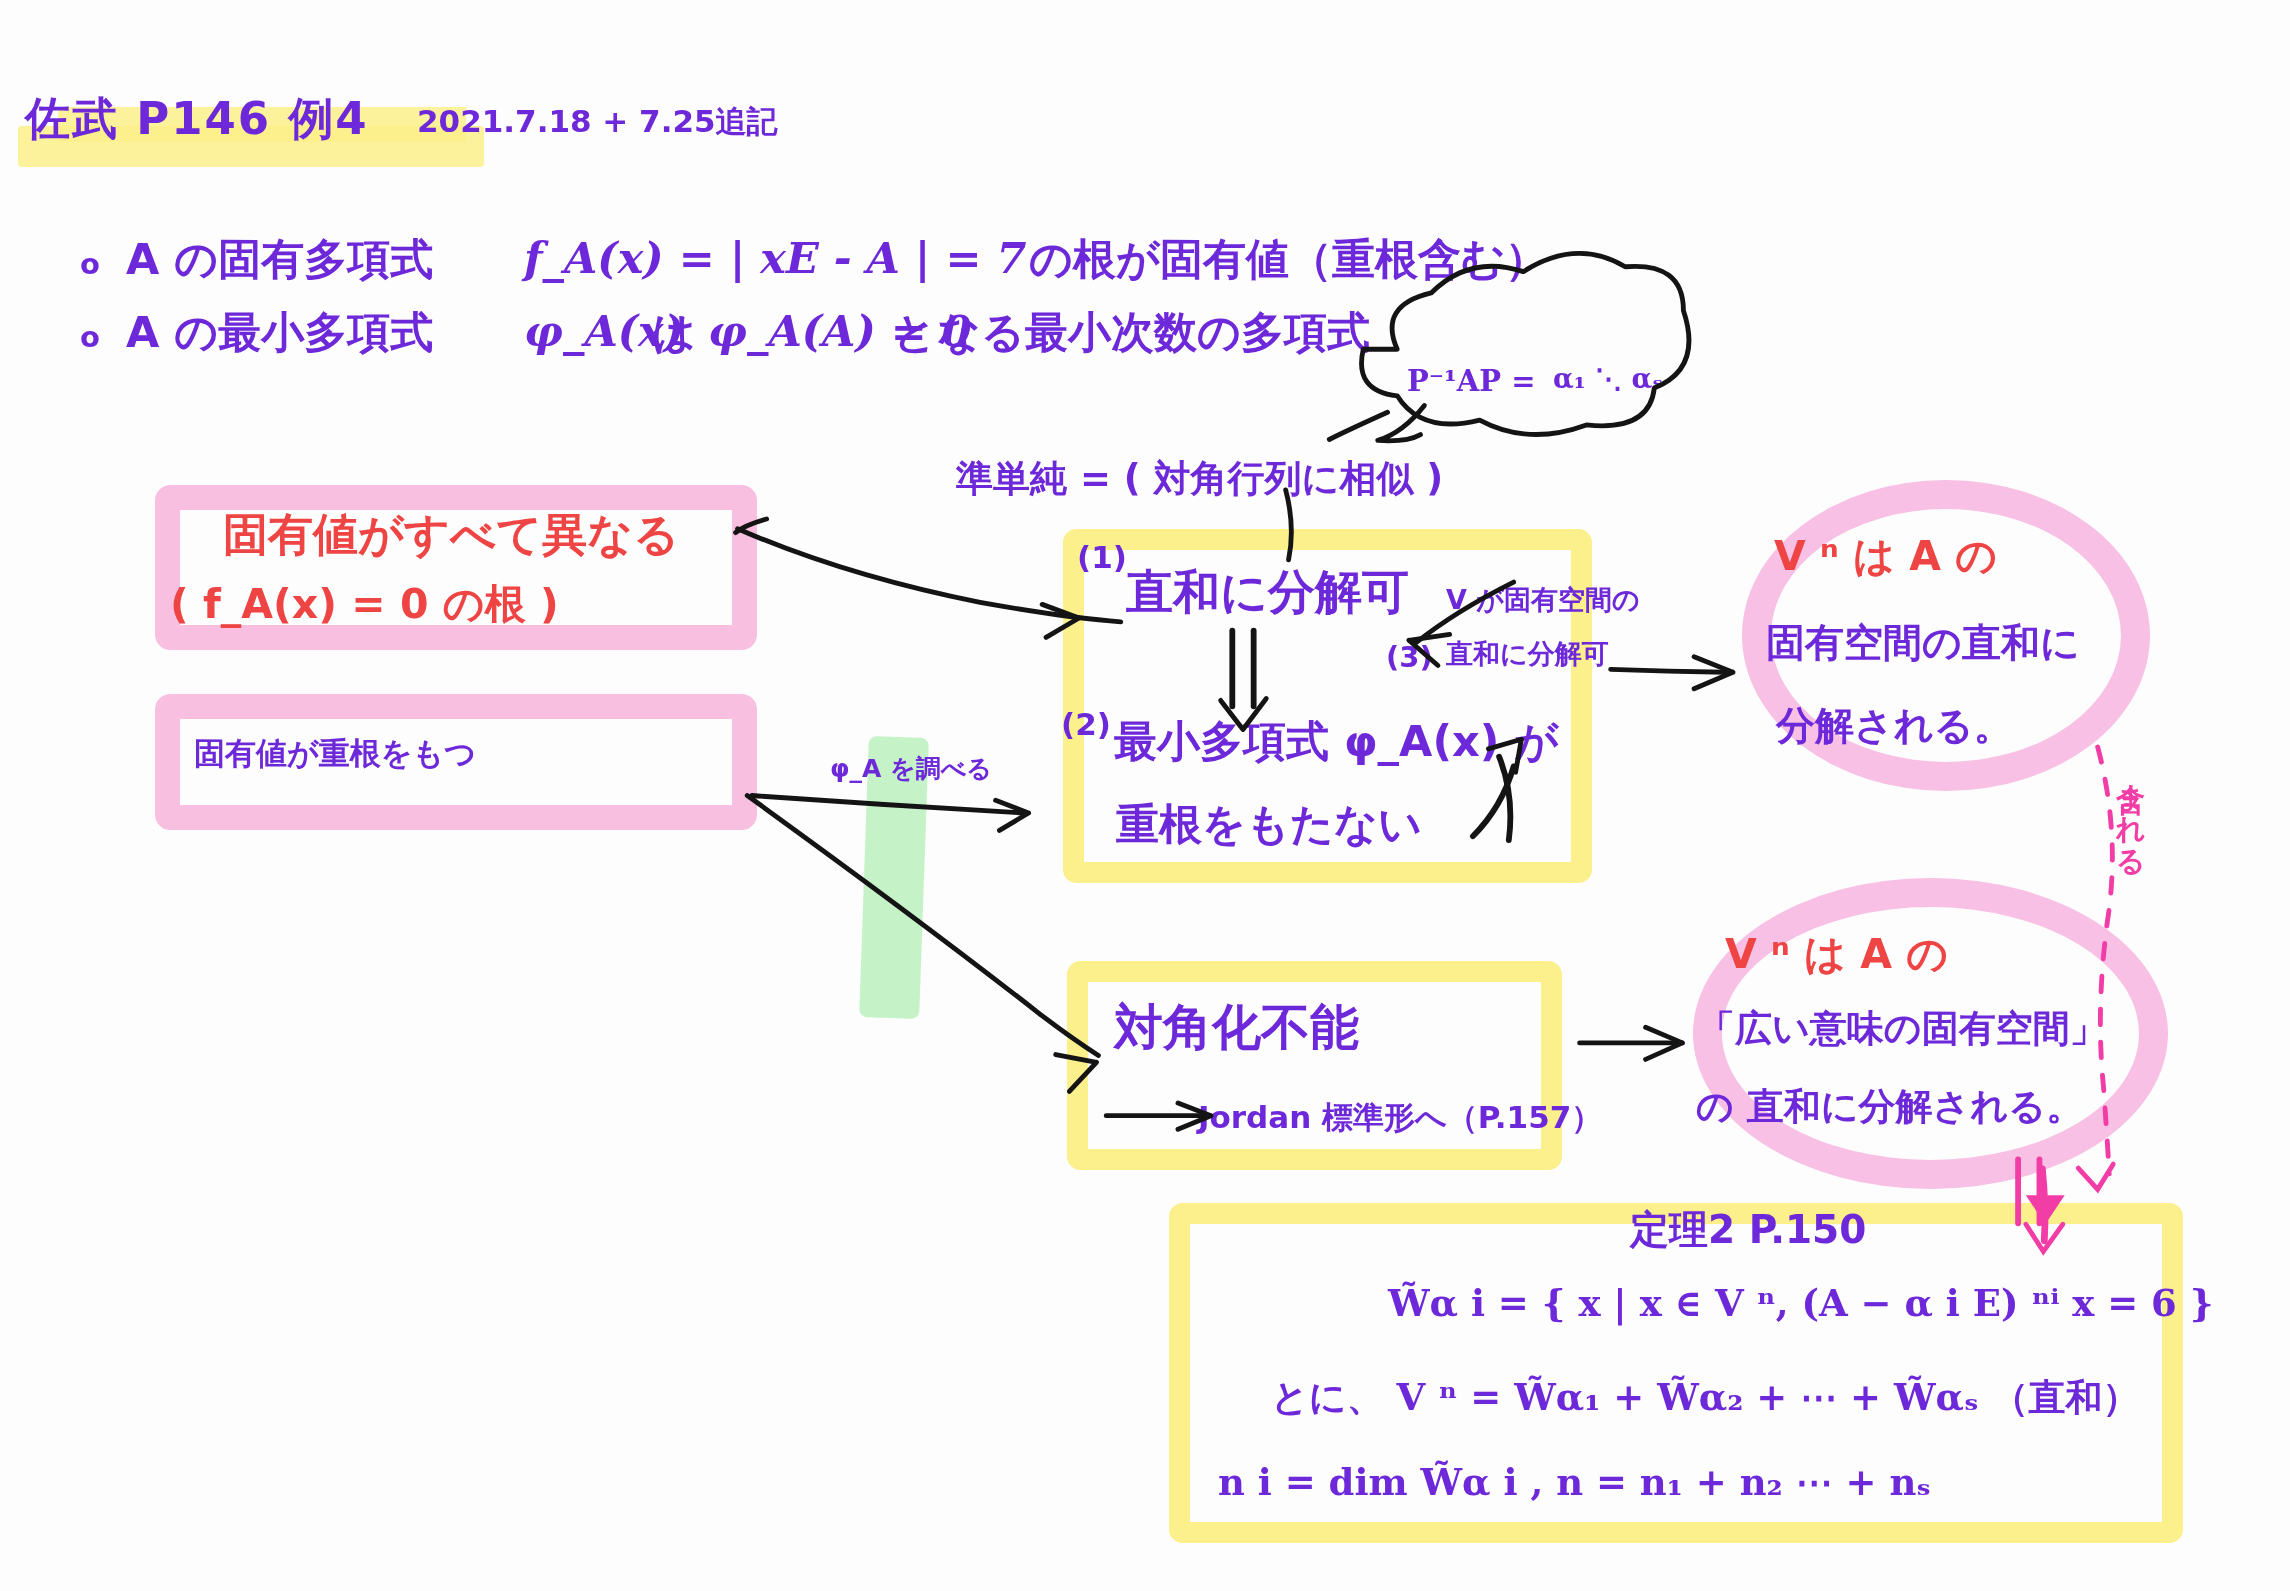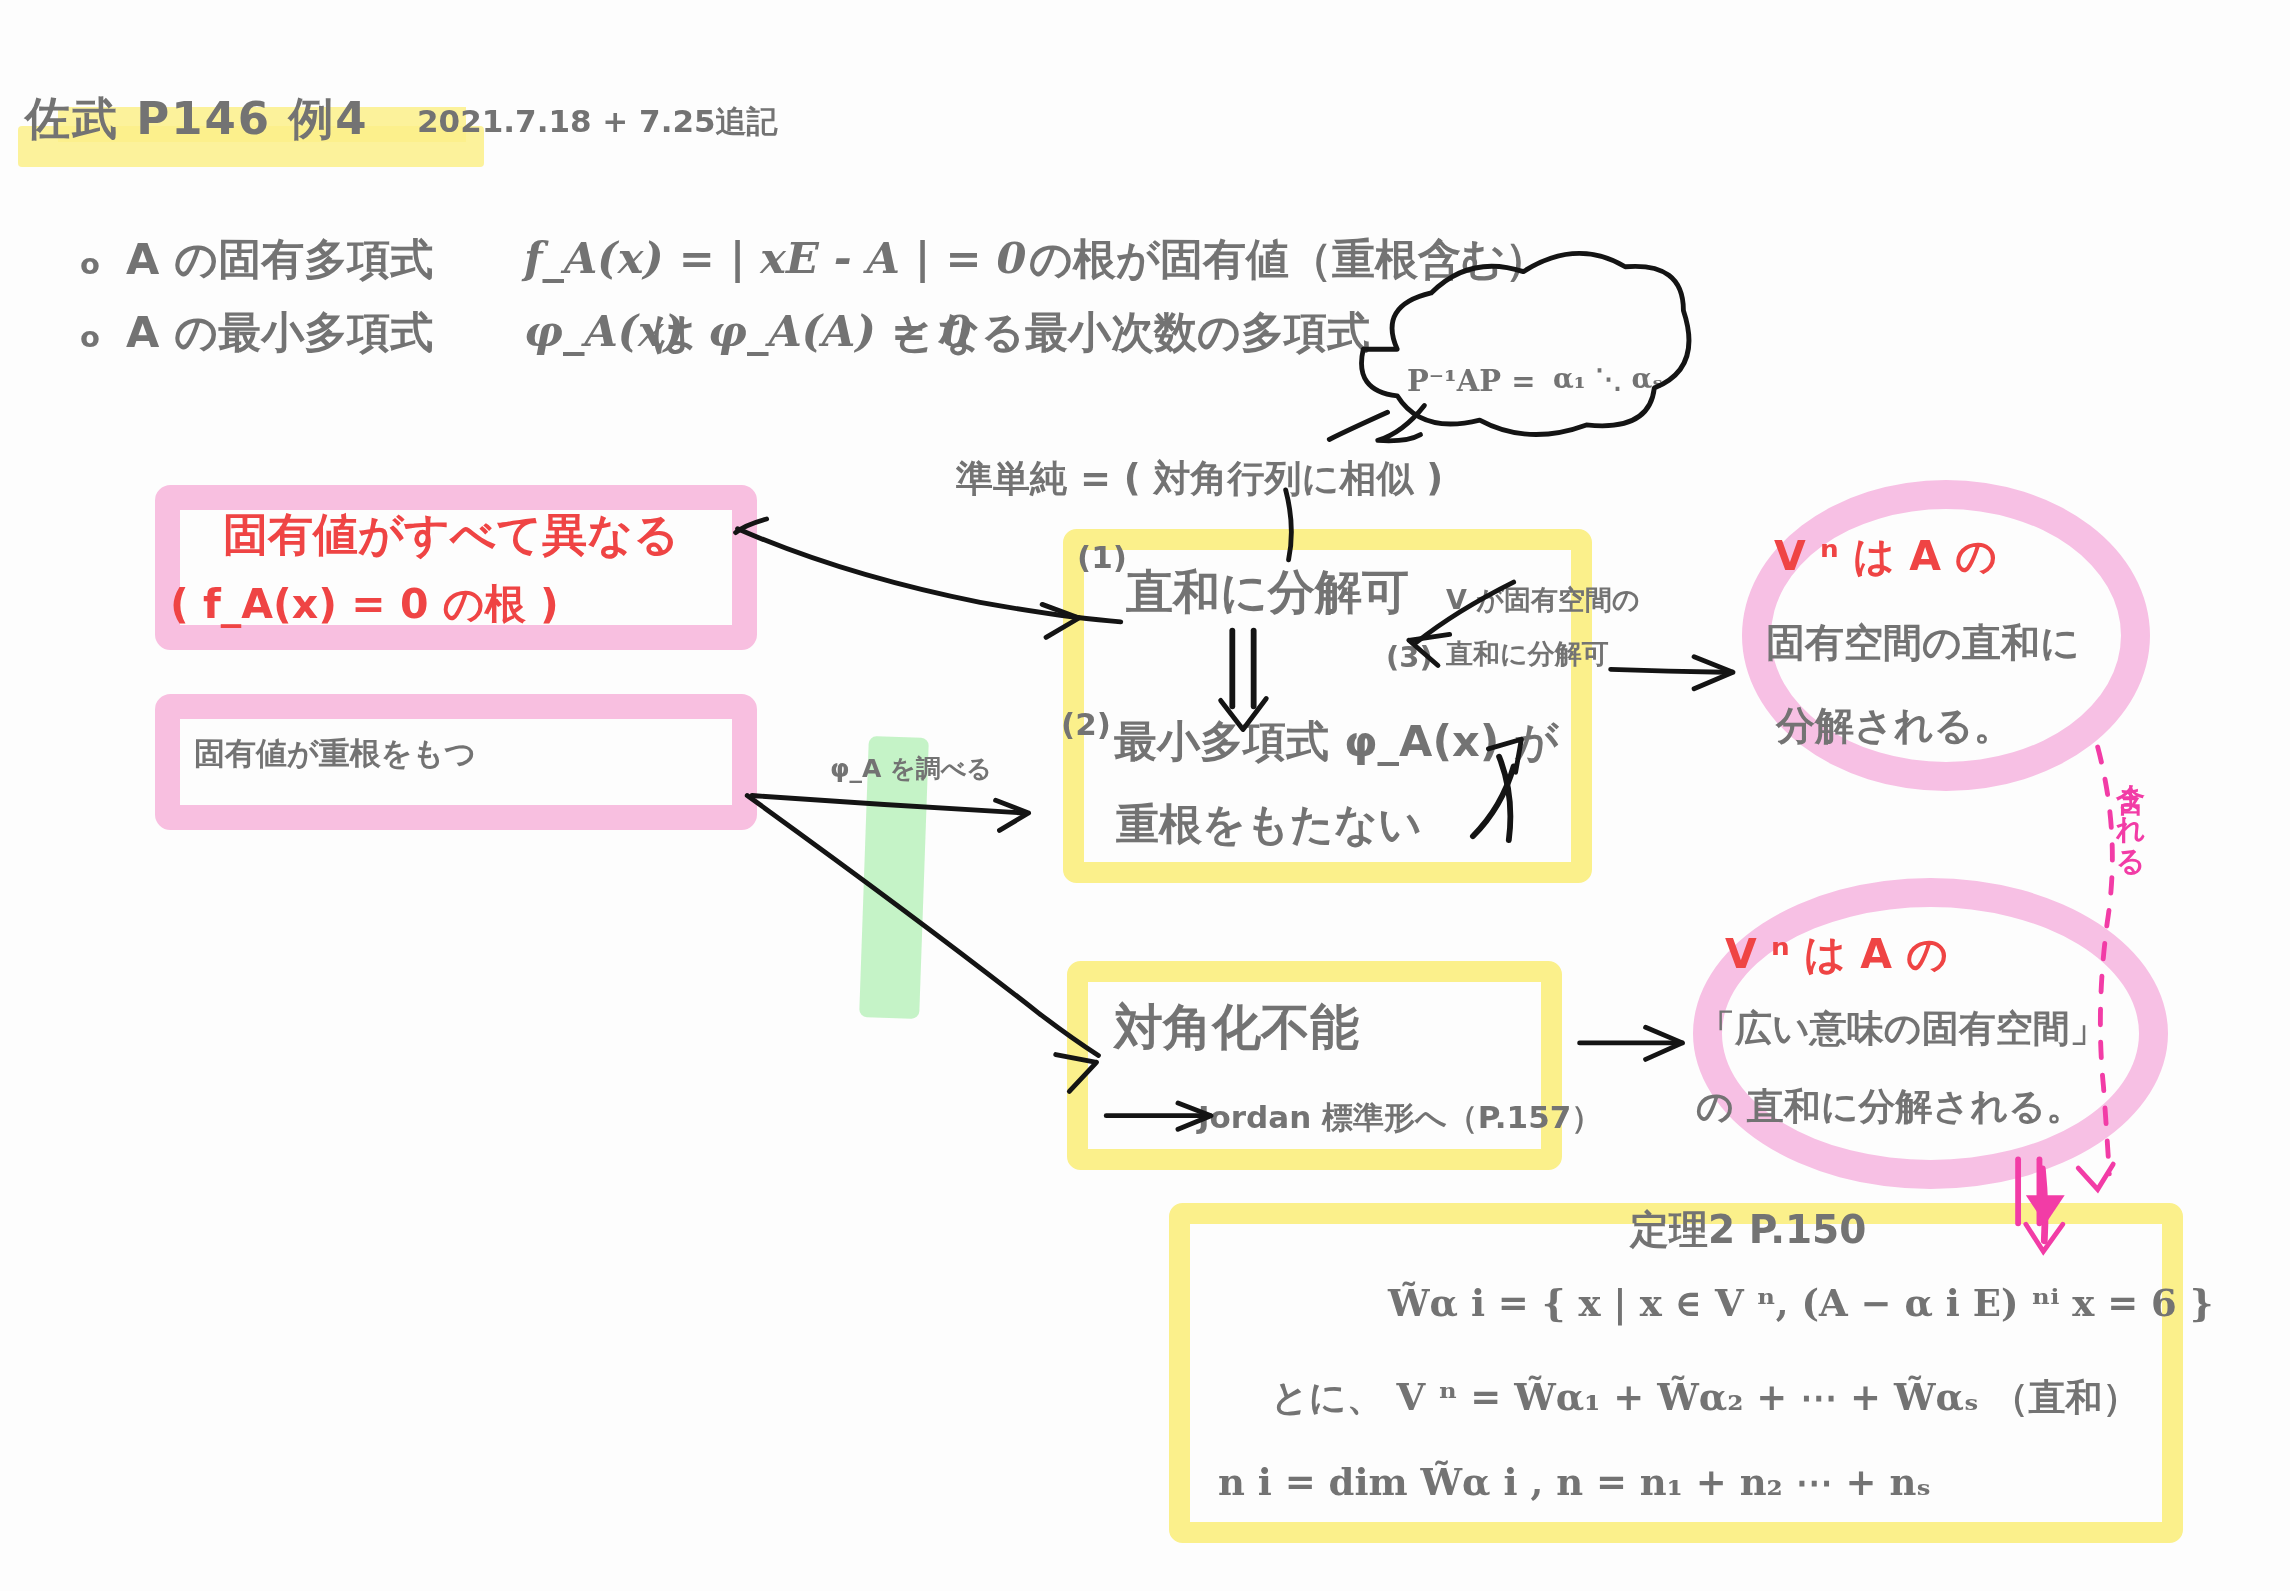--- a/index.html
+++ b/index.html
@@ -7,42 +7,42 @@
   #page{position:relative;width:2290px;height:1591px;background:#fdfdfd;overflow:hidden;}
 
   .hl{position:absolute;z-index:1;}
   .hl-yellow{background:#fcf08a;opacity:.85;}
   .hl-green{background:#b6f0b9;opacity:.8;}
 
   .pinkbox{position:absolute;z-index:1;border:25px solid #f8bfe0;border-radius:15.5px;box-sizing:border-box;}
   .pinkoval{position:absolute;z-index:1;border:29px solid #f7c0e4;border-radius:50%;box-sizing:border-box;}
   .yellowbox{position:absolute;z-index:1;border:21.3px solid #fbf08b;border-radius:13.6px;box-sizing:border-box;}
 
-  .ink{position:absolute;z-index:5;color:#737373;white-space:nowrap;
+  .ink{position:absolute;z-index:5;color:#6d28d9;white-space:nowrap;
        font-family:"DejaVu Sans","Liberation Sans",sans-serif;font-weight:600;}
   .ink.purple{color:#ef4444;}
   .italicish{font-style:italic;}
   .serif{font-family:"DejaVu Serif","Liberation Serif",serif;}
 
   svg.overlay{position:absolute;left:0;top:0;width:2290px;height:1591px;z-index:6;pointer-events:none;}
 </style>
 </head>
 <body>
 
 <div id="page">
 
   <div class="hl hl-yellow" style="left:17.5px;top:126px;width:466px;height:41px;border-radius:3.9px;"></div>
   <div class="hl hl-yellow" style="left:58px;top:107px;width:408px;height:35px;"></div>
 
   <div class="ink" style="left:25px;top:89px;font-size:45px;letter-spacing:1.9px;">佐武 P146  例4</div>
   <div class="ink" style="left:417px;top:101px;font-size:31px;">2021.7.18 + 7.25追記</div>
 
   <div class="ink" style="left:80px;top:247px;font-size:29px;">o</div>
   <div class="ink" style="left:126px;top:231px;font-size:43px;">A の固有多項式</div>
-  <div class="ink serif italicish" style="left:524px;top:233px;font-size:43px;">f_A(x) = | xE - A | = 0</div>
+  <div class="ink serif italicish" style="left:524px;top:233px;font-size:43px;">f_A(x) = | xE - A | = 7</div>
   <div class="ink" style="left:1029px;top:231px;font-size:43px;">の根が固有値（重根含む）</div>
 
   <div class="ink" style="left:80px;top:320px;font-size:29px;">o</div>
   <div class="ink" style="left:126px;top:304px;font-size:43px;">A の最小多項式</div>
   <div class="ink serif italicish" style="left:524px;top:306px;font-size:43px;">φ_A(x)</div>
   <div class="ink" style="left:652px;top:304px;font-size:43px;">は</div>
   <div class="ink serif italicish" style="left:708px;top:306px;font-size:43px;">φ_A(A) = 0</div>
   <div class="ink" style="left:893px;top:304px;font-size:43px;">となる最小次数の多項式</div>
 
   <div class="ink serif" style="left:1407px;top:364px;font-size:29px;">P⁻¹AP =</div>

